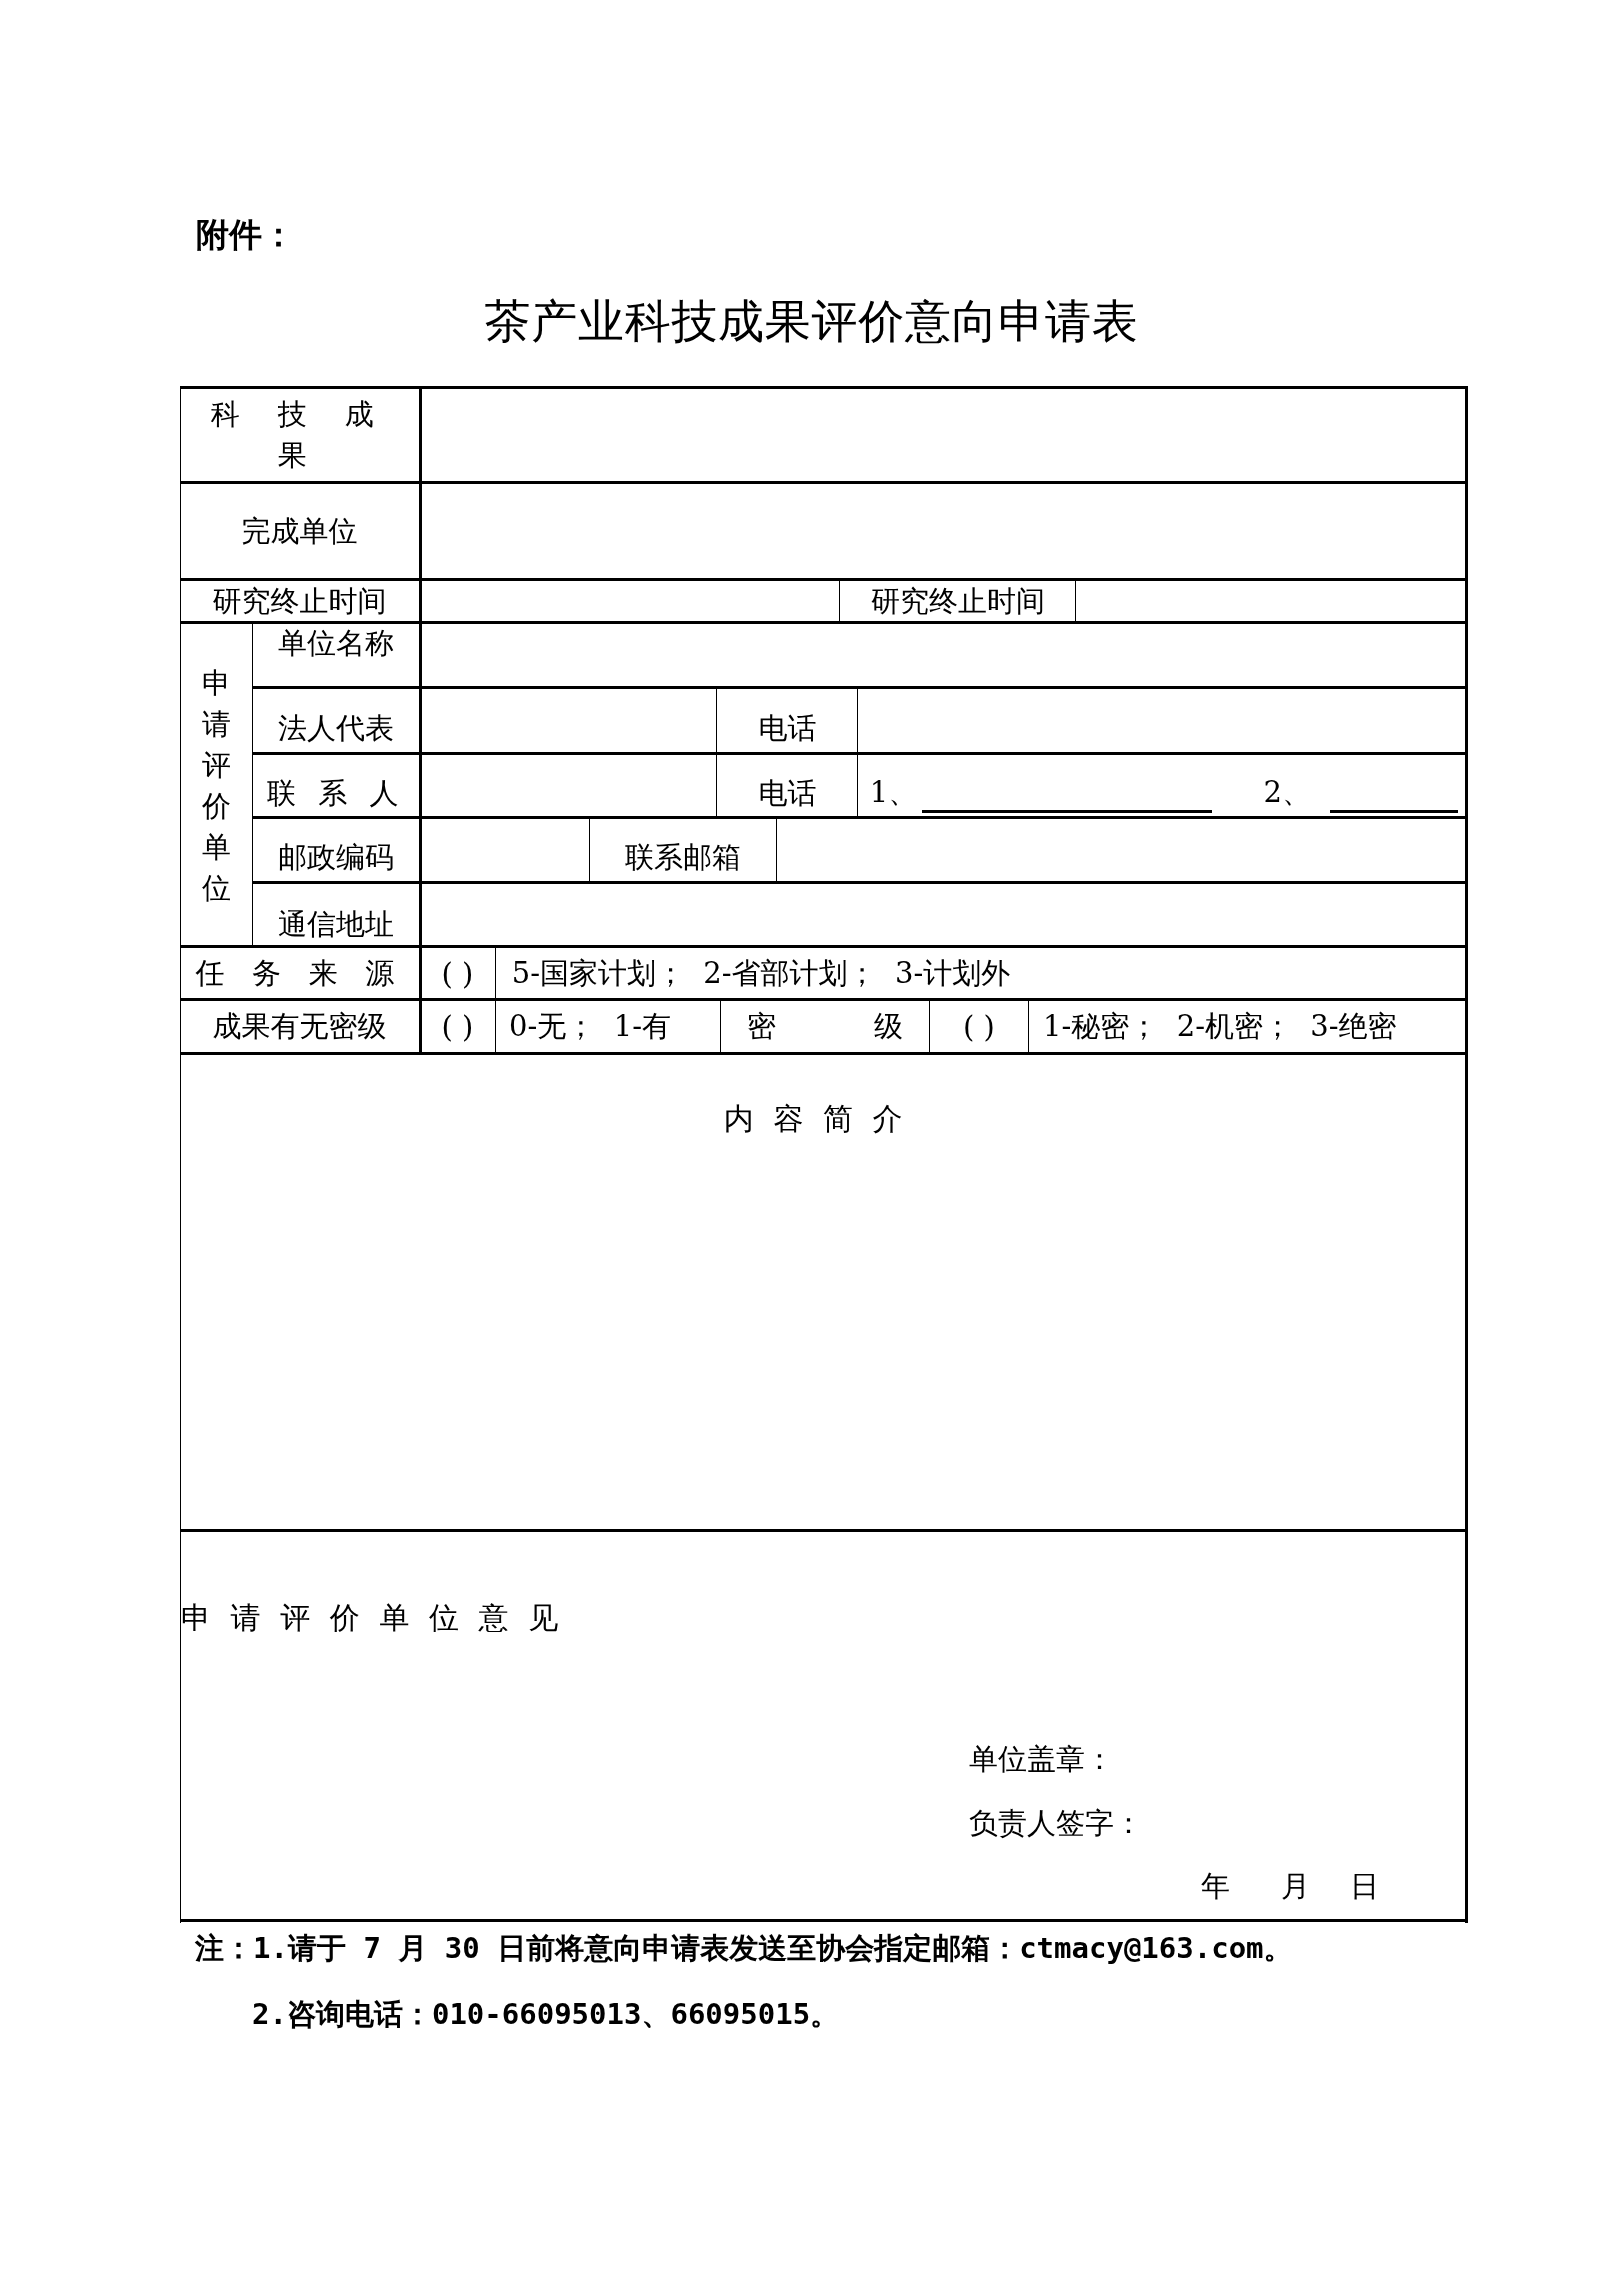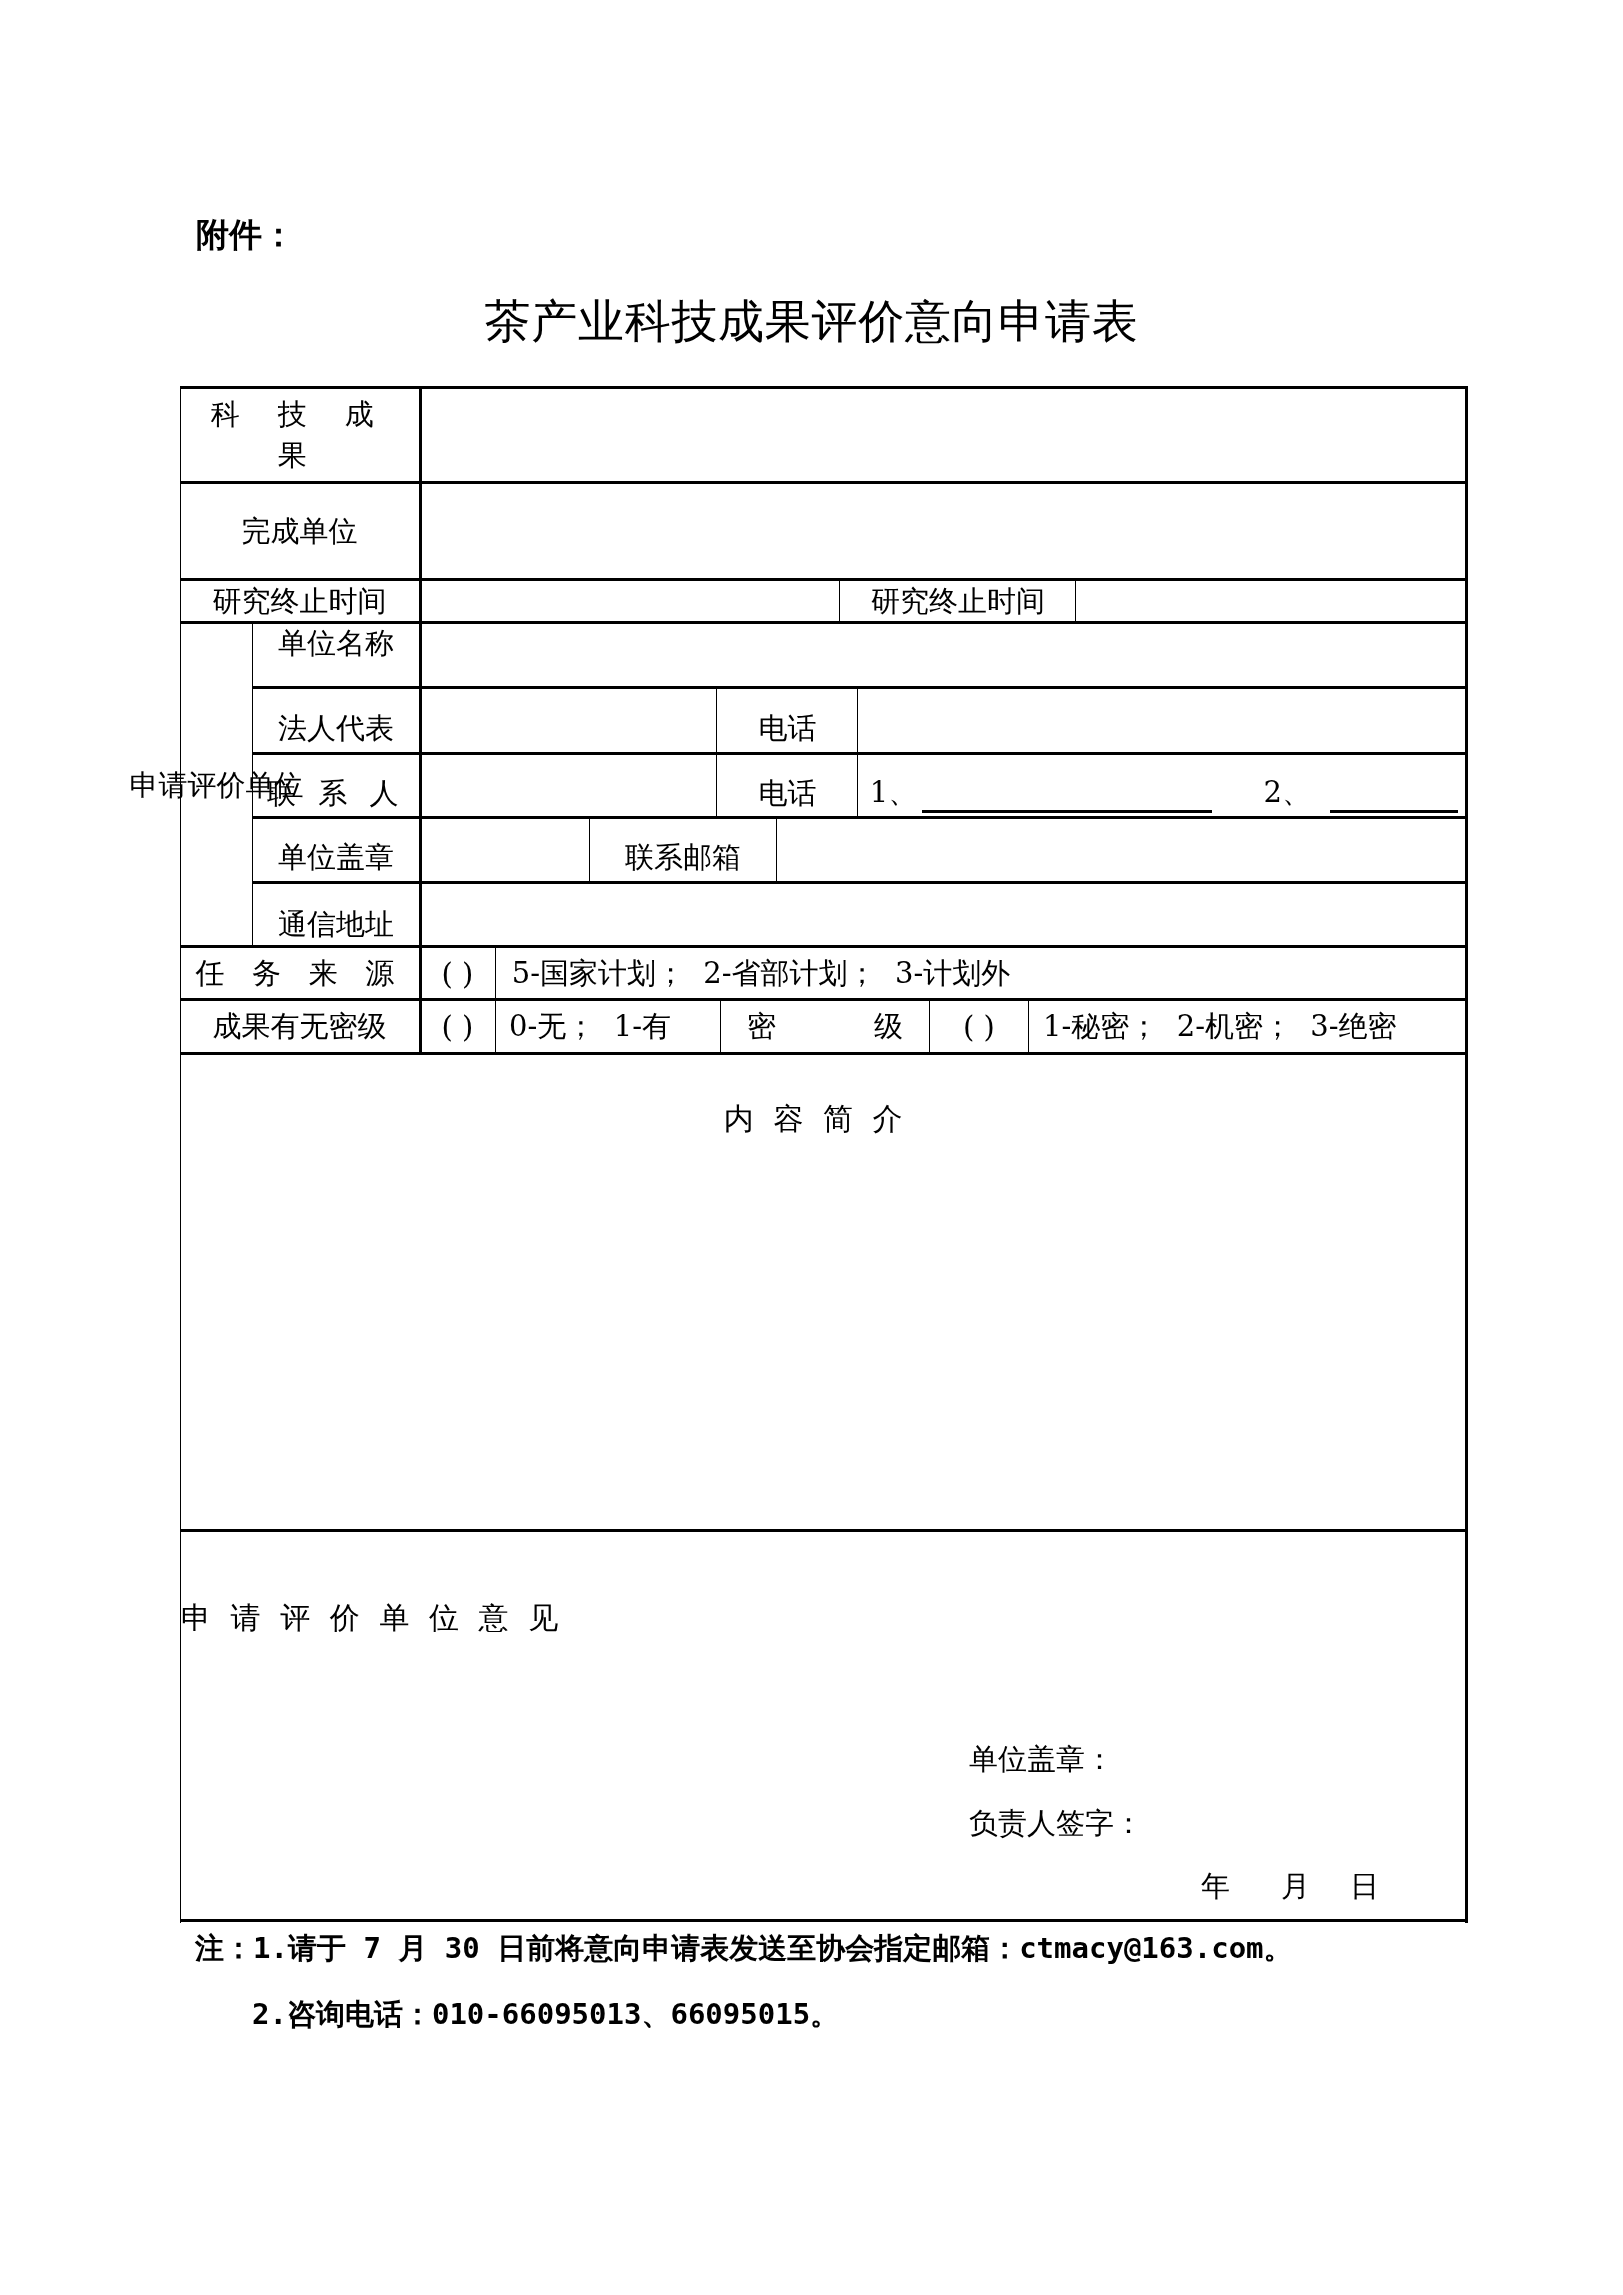--- a/index.html
+++ b/index.html
@@ -9,21 +9,21 @@
   .attach { left: 196px; top: 213px; font-size: 33px; font-weight: bold;
             font-family: "DejaVu Sans", "Liberation Sans", sans-serif; }
   .title { left: 0; width: 1623px; top: 291px; text-align: center; font-size: 46px;
            font-family: "DejaVu Sans", "Liberation Sans", sans-serif; letter-spacing: 0.7px; }
   .hl { position: absolute; background: #000; height: 3.3px; }
   .vl { position: absolute; background: #000; width: 2.6px; }
   .vl.thin { width: 1.3px; }
   .cell { position: absolute; display: flex; align-items: center; justify-content: center;
           font-size: 29px; text-align: center; box-sizing: border-box; }
   .cell.left { justify-content: flex-start; padding-left: 19.6px; }
-  .cell.vertical { flex-direction: row; line-height: 43px; }
+  .cell.vertical { flex-direction: column; line-height: 43px; }
   .spaced { letter-spacing: 14.4px; }
   .heading { font-weight: normal; font-size: 30px; letter-spacing: 19.6px;
              font-family: "DejaVu Sans", "Liberation Sans", sans-serif; }
   .blank { border-bottom: 3.3px solid #000; display: inline-block; height: 26px; vertical-align: bottom; }
   .note { font-size: 29px; font-weight: bold;
           font-family: "DejaVu Sans Mono", "Liberation Mono", monospace; }
   .sign { font-size: 29px; margin-top: 8px; }
 </style>
 </head>
 <body>
@@ -101,21 +101,21 @@
   <div class="cell" style="left:253px; top:756px; width:166px; height:61px; align-items:flex-end; padding-bottom:2.6px; letter-spacing:6.5px;">联 系 人</div>
   <div class="cell left" style="left:421px; top:756px; width:295px; height:61px;"></div>
   <div class="cell" style="left:718px; top:756px; width:139px; height:61px; align-items:flex-end; padding-bottom:2.6px;">电话</div>
   <div class="cell left" style="left:858px; top:756px; width:607px; height:61px; align-items:flex-end; padding-bottom:3.9px; padding-left:11.8px;">
     <span>1、</span>
     <span class="blank" style="width:290px; margin-left:5.2px;"></span>
     <span style="margin-left:51px;">2、</span>
     <span class="blank" style="width:128px; margin-left:19.6px;"></span>
   </div>
 
-  <div class="cell" style="left:253px; top:820px; width:166px; height:61px; align-items:flex-end; padding-bottom:2.6px;">单位盖章</div>
+  <div class="cell" style="left:253px; top:820px; width:166px; height:61px; align-items:flex-end; padding-bottom:2.6px;">邮政编码</div>
   <div class="cell left" style="left:421px; top:820px; width:167px; height:61px;"></div>
   <div class="cell" style="left:590px; top:820px; width:186px; height:61px; align-items:flex-end; padding-bottom:2.6px;">联系邮箱</div>
   <div class="cell left" style="left:777px; top:820px; width:688px; height:61px;"></div>
 
   <div class="cell" style="left:253px; top:884px; width:166px; height:61px; align-items:flex-end; padding-bottom:0px;">通信地址</div>
   <div class="cell left" style="left:421px; top:884px; width:1044px; height:61px;"></div>
 
   <div class="cell" style="left:181px; top:949px; width:237px; height:50px; letter-spacing:9.2px;">任 务 来 源</div>
   <div class="cell" style="left:421px; top:949px; width:73px; height:50px;">( )</div>
   <div class="cell left" style="left:496px; top:949px; width:969px; height:50px; padding-left:15.7px; white-space:pre;">5-国家计划；  2-省部计划；  3-计划外</div>

